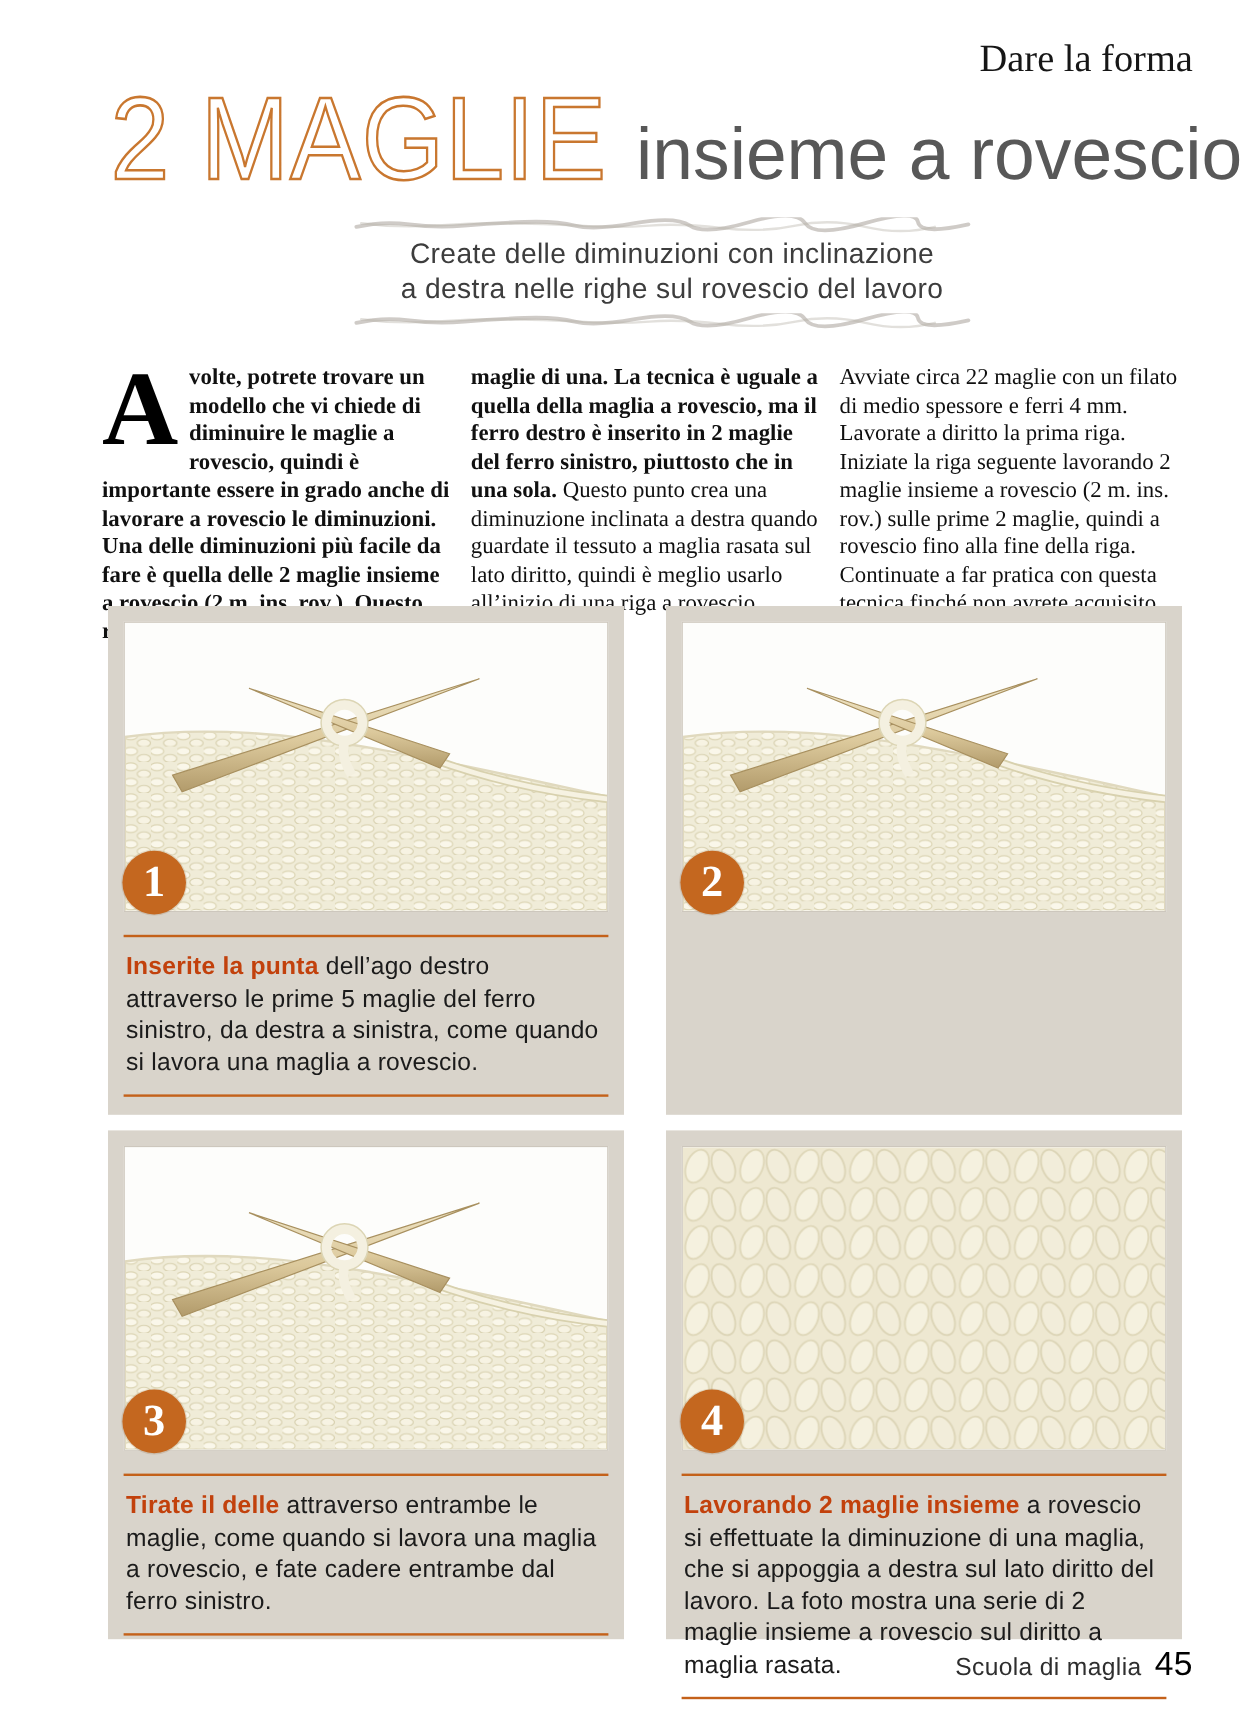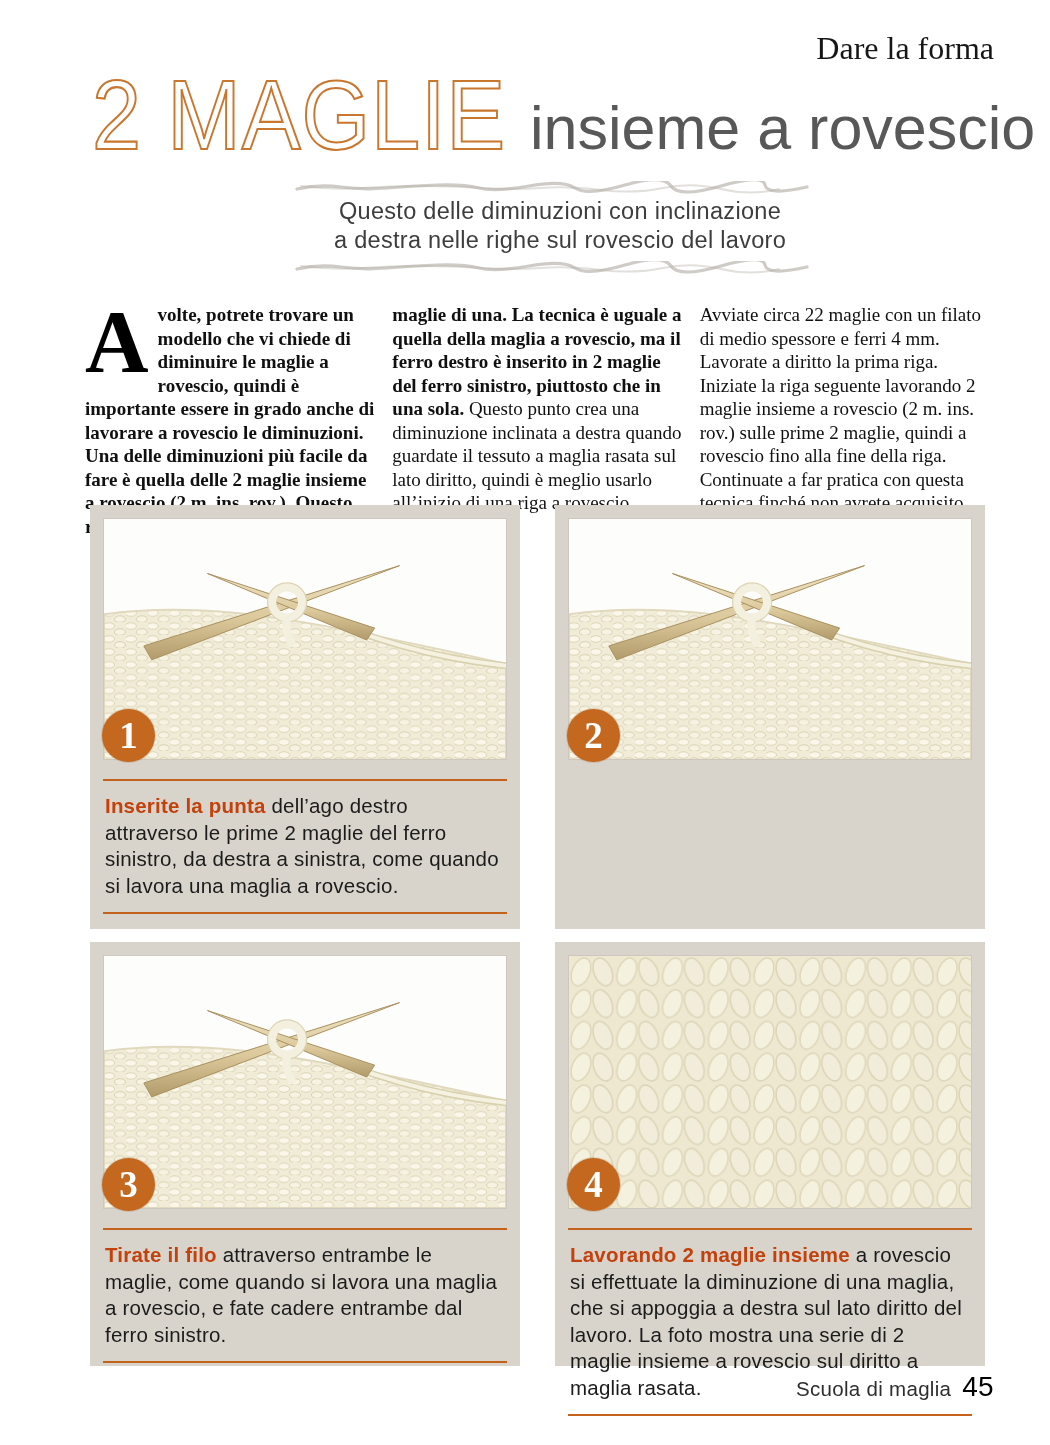--- a/index.html
+++ b/index.html
@@ -99,21 +99,21 @@
     <span class="title-accent">2 MAGLIE</span>
     <span class="title-rest">insieme a rovescio</span>
   </div>
 
   <svg class="scribble s1" viewBox="0 0 515 14" aria-hidden="true">
     <path d="M2,8 q22,-5 44,-2 t46,1 t50,-3 t42,3 t50,-2 t46,2 t50,-3 t46,1 t50,0 t44,-1 t42,2" stroke="#a7a199" stroke-width="3.2" fill="none" opacity="0.55" stroke-linecap="round"></path>
     <path d="M6,5 q30,4 60,2 t60,-2 t62,2 t58,0 t60,2 t62,-2 t58,1 t58,0" stroke="#b7b1a8" stroke-width="2" fill="none" opacity="0.4" stroke-linecap="round"></path>
   </svg>
 
   <div class="subtitle">
-    <div>Questo delle diminuzioni con inclinazione</div>
+    <div>Create delle diminuzioni con inclinazione</div>
     <div>a destra nelle righe sul rovescio del lavoro</div>
   </div>
 
   <svg class="scribble s2" viewBox="0 0 515 14" aria-hidden="true">
     <path d="M2,8 q22,-5 44,-2 t46,1 t50,-3 t42,3 t50,-2 t46,2 t50,-3 t46,1 t50,0 t44,-1 t42,2" stroke="#a7a199" stroke-width="3.2" fill="none" opacity="0.55" stroke-linecap="round"></path>
     <path d="M6,5 q30,4 60,2 t60,-2 t62,2 t58,0 t60,2 t62,-2 t58,1 t58,0" stroke="#b7b1a8" stroke-width="2" fill="none" opacity="0.4" stroke-linecap="round"></path>
   </svg>
 
   <div class="intro">
     <div class="col col-bold">
@@ -132,21 +132,21 @@
     <section class="panel row1">
       <div class="photo">
         <svg viewBox="0 0 404 242" preserveAspectRatio="none">
             <use href="#needlephoto"></use>
           </svg>
       </div>
       <div class="badge">
         <span>1</span>
       </div>
       <div class="caption">
-        <p><strong>Inserite la punta</strong><span> dell’ago destro attraverso le prime 2 maglie del ferro sinistro, da destra a sinistra, come quando si lavora una maglia a rovescio.</span></p>
+        <p><strong>Inserite la punta</strong><span> dell’ago destro attraverso le prime 5 maglie del ferro sinistro, da destra a sinistra, come quando si lavora una maglia a rovescio.</span></p>
       </div>
     </section>
 
     <section class="panel row1">
       <div class="photo">
         <svg viewBox="0 0 404 242" preserveAspectRatio="none">
             <use href="#needlephoto"></use>
           </svg>
       </div>
       <div class="badge">
@@ -157,21 +157,21 @@
     <section class="panel row2">
       <div class="photo">
         <svg viewBox="0 0 404 254" preserveAspectRatio="none">
             <use href="#needlephoto"></use>
           </svg>
       </div>
       <div class="badge">
         <span>3</span>
       </div>
       <div class="caption">
-        <p><strong>Tirate il filo</strong><span> attraverso entrambe le maglie, come quando si lavora una maglia a rovescio, e fate cadere entrambe dal ferro sinistro.</span></p>
+        <p><strong>Tirate il delle</strong><span> attraverso entrambe le maglie, come quando si lavora una maglia a rovescio, e fate cadere entrambe dal ferro sinistro.</span></p>
       </div>
     </section>
 
     <section class="panel row2">
       <div class="photo">
         <svg viewBox="0 0 404 254" preserveAspectRatio="none">
           <rect width="404" height="254" fill="url(#stock)"></rect>
           <rect width="404" height="254" fill="#e8e1c9" opacity="0.18"></rect>
         </svg>
       </div>

